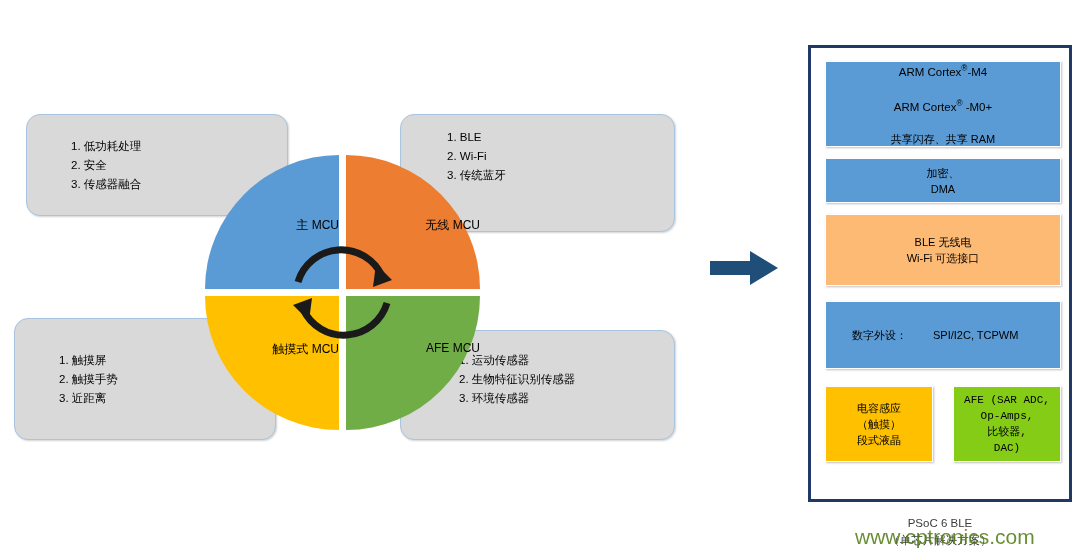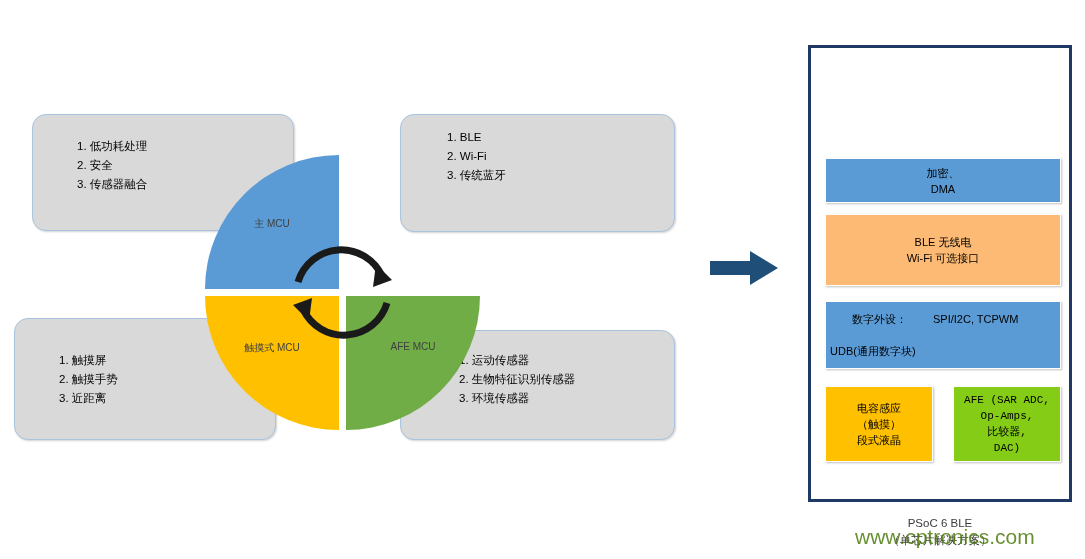--- a/index.html
+++ b/index.html
@@ -31,21 +31,21 @@
     box-shadow: 1px 1px 2px rgba(0,0,0,0.18);
     box-sizing: border-box;
   }
   .callout .items {
     position: absolute;
     font-size: 11.5px;
     line-height: 19px;
     white-space: pre;
     color: #000;
   }
-  #callout-main   { left: 32px;  top: 114px; width: 262px; height: 117px; }
+  #callout-main   { left: 26px;  top: 114px; width: 262px; height: 102px; }
   #callout-main .items   { left: 44px; top: 22px; }
   #callout-wireless { left: 400px; top: 114px; width: 275px; height: 118px; }
   #callout-wireless .items { left: 46px; top: 13px; }
   #callout-touch  { left: 14px;  top: 318px; width: 262px; height: 122px; }
   #callout-touch .items  { left: 44px; top: 32px; }
   #callout-afe    { left: 400px; top: 330px; width: 275px; height: 110px; }
   #callout-afe .items    { left: 58px; top: 20px; }
 
   
   #pie-wrap {
@@ -74,23 +74,23 @@
     border-radius: 0 0 0 134px;
   }
   #quad-afe {
     left: 141px; top: 141px;
     background: #70ad47;
     border-radius: 0 0 134px 0;
   }
   .quad-label {
     position: absolute;
     width: 100%;
-    text-align: center;
-    font-size: 10px;
-    color: #404040;
+    text-align: right;
+    font-size: 12px;
+    color: #000000;
     white-space: nowrap;
   }
   #quad-main .quad-label,
   #quad-wireless .quad-label { top: 62px; }
   #quad-touch .quad-label,
   #quad-afe .quad-label { top: 45px; }
 
   #rotation-arrows {
     position: absolute;
     left: 75px; top: 75px;
@@ -197,20 +197,23 @@
   <div class="callout" id="callout-afe">
     <div class="items">1. 运动传感器
 2. 生物特征识别传感器
 3. 环境传感器</div>
   </div>
 
   <div id="pie-wrap">
     <div class="quad" id="quad-main">
       <div class="quad-label">主 MCU</div>
     </div>
+    <div class="quad" id="quad-wireless">
+      <div class="quad-label">无线 MCU</div>
+    </div>
     <div class="quad" id="quad-touch">
       <div class="quad-label">触摸式 MCU</div>
     </div>
     <div class="quad" id="quad-afe">
       <div class="quad-label">AFE MCU</div>
     </div>
 
     <svg id="rotation-arrows" viewBox="0 0 125 125">
 
       <path d="M 18 52 A 45 45 0 0 1 102 46" fill="none" stroke="#1a1a1a" stroke-width="7" stroke-linecap="butt"></path>
@@ -221,35 +224,41 @@
     </svg>
   </div>
 </div>
 
 <svg id="transition-arrow" viewBox="0 0 70 40">
   <polygon points="0,13 40,13 40,3 68,20 40,37 40,27 0,27" fill="#1f4e79"></polygon>
 </svg>
 
 <div id="chip-panel">
 
+  <div class="blk blue" id="blk-cores">
+    <div>
+      <div class="line1"><span>ARM Cortex</span><span class="sup">®</span><span>-M4</span></div>
+      <div class="line1"><span>ARM Cortex</span><span class="sup">®</span><span> -M0+</span></div>
+      <div>共享闪存、共享 RAM</div>
+    </div>
+  </div>
 
   <div class="blk blue" id="blk-crypto">
     <span>加密、
 DMA</span>
   </div>
 
   <div class="blk orange" id="blk-radio">
     <span>BLE 无线电
 Wi-Fi 可选接口</span>
   </div>
 
   <div class="blk blue" id="blk-digital">
     <div class="dtext">
       <div class="drow1"><span>数字外设：</span><span class="tab"></span><span>SPI/I2C, TCPWM</span></div>
-      <div class="drow3">UDB(通用数字块)</div>
     </div>
   </div>
 
   <div class="blk yellow" id="blk-capsense">
     <span>电容感应
 （触摸）
 段式液晶</span>
   </div>
 
   <div class="blk green" id="blk-afe">

